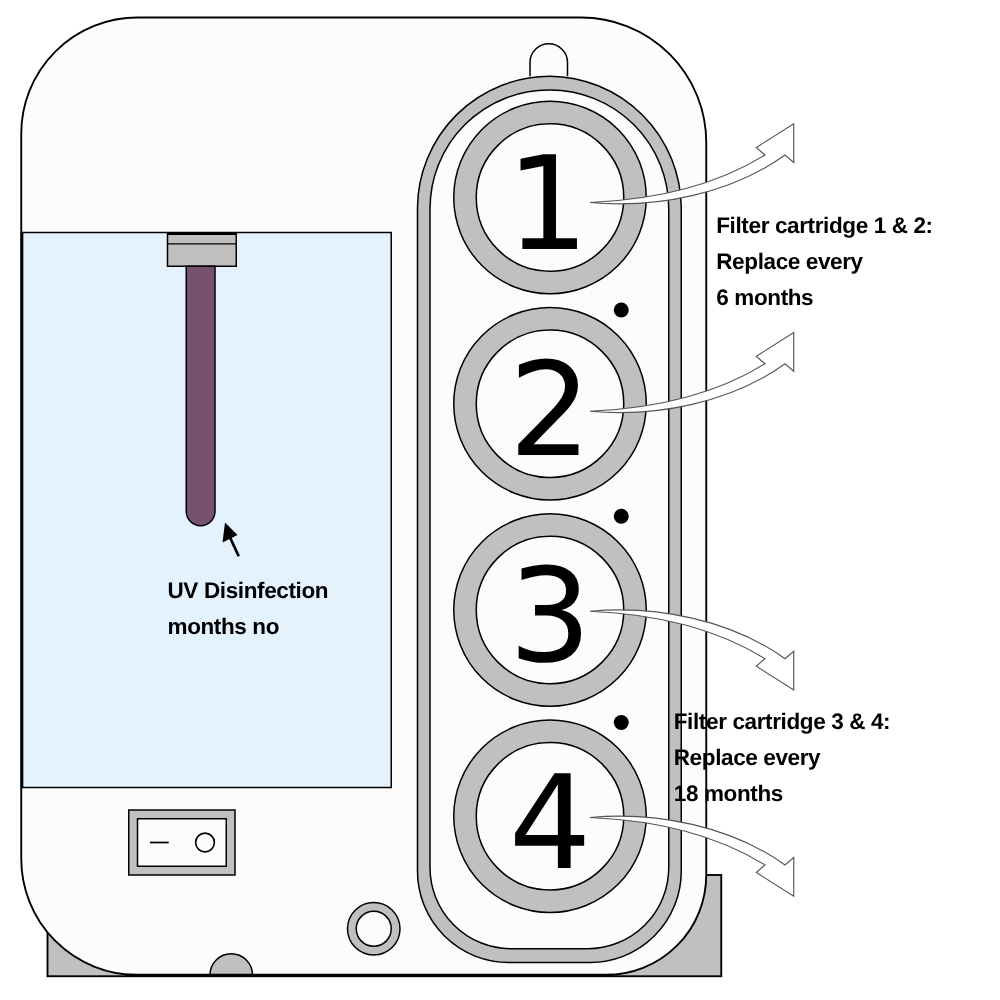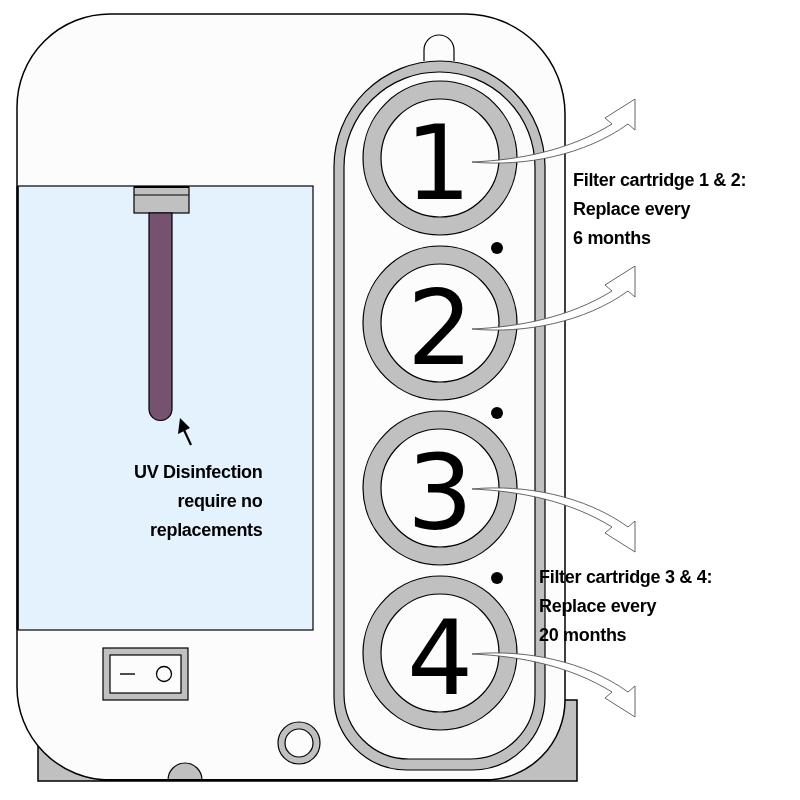--- a/index.html
+++ b/index.html
@@ -1,20 +1,20 @@
 <!DOCTYPE html>
 <html><head>
   <meta charset="utf-8">
   <style>
     html, body { margin: 0; padding: 0; background: #ffffff; }
     body { width: 800px; height: 800px; position: relative; overflow: hidden; font-family: "DejaVu Sans", sans-serif; }
     #diagram { position: absolute; left: 0; top: 0; }
     .label { position: absolute; font-family: Liberation Sans, sans-serif; font-weight: bold; color: #000; font-size: 18px; line-height: 29px; white-space: nowrap; letter-spacing: -0.3px; }
     .label span { display: block; }
-    #uv-label { left: 134px; top: 458px; text-align: right; }
+    #uv-label { left: 134px; top: 458px; }
     #filter12-label { left: 573px; top: 166px; }
     #filter34-label { left: 539px; top: 563px; }
     .num { font-family: "DejaVu Sans", sans-serif; font-size: 104px; fill: #000; text-anchor: middle; dominant-baseline: central; }
   </style>
 </head>
 <body>
 
 <svg id="diagram" width="800" height="800" viewBox="0 0 800 800" xmlns="http://www.w3.org/2000/svg">
 
   <rect x="38" y="700" width="539" height="81" fill="#c0c0c0" stroke="#000" stroke-width="1.5"></rect>
@@ -79,27 +79,26 @@
   </g>
 
   <path d="M472,162 C520,160 570,150 612,124 L605,118 L635,99 L635,130 L628,124 C585,155 525,167 472,162 Z" fill="#ffffff" stroke="#555" stroke-width="0.9"></path>
   <path d="M472,329 C520,327 570,317 612,291 L605,285 L635,266 L635,297 L628,291 C585,322 525,334 472,329 Z" fill="#ffffff" stroke="#555" stroke-width="0.9"></path>
   <path d="M472,489 C525,484 585,496 628,527 L635,521 L635,552 L605,533 L612,527 C570,501 520,491 472,489 Z" fill="#ffffff" stroke="#555" stroke-width="0.9"></path>
   <path d="M472,654 C525,649 585,661 628,692 L635,686 L635,717 L605,698 L612,692 C570,666 520,656 472,654 Z" fill="#ffffff" stroke="#555" stroke-width="0.9"></path>
 </svg>
 
 <div class="label" id="uv-label">
   <span>UV Disinfection</span>
-  <span>require no</span>
-  <span>replacements</span>
+  <span>months no</span>
 </div>
 
 <div class="label" id="filter12-label">
   <span>Filter cartridge 1 &amp; 2:</span>
   <span>Replace every</span>
   <span>6 months</span>
 </div>
 
 <div class="label" id="filter34-label">
   <span>Filter cartridge 3 &amp; 4:</span>
   <span>Replace every</span>
-  <span>20 months</span>
+  <span>18 months</span>
 </div>
 
 </body></html>

